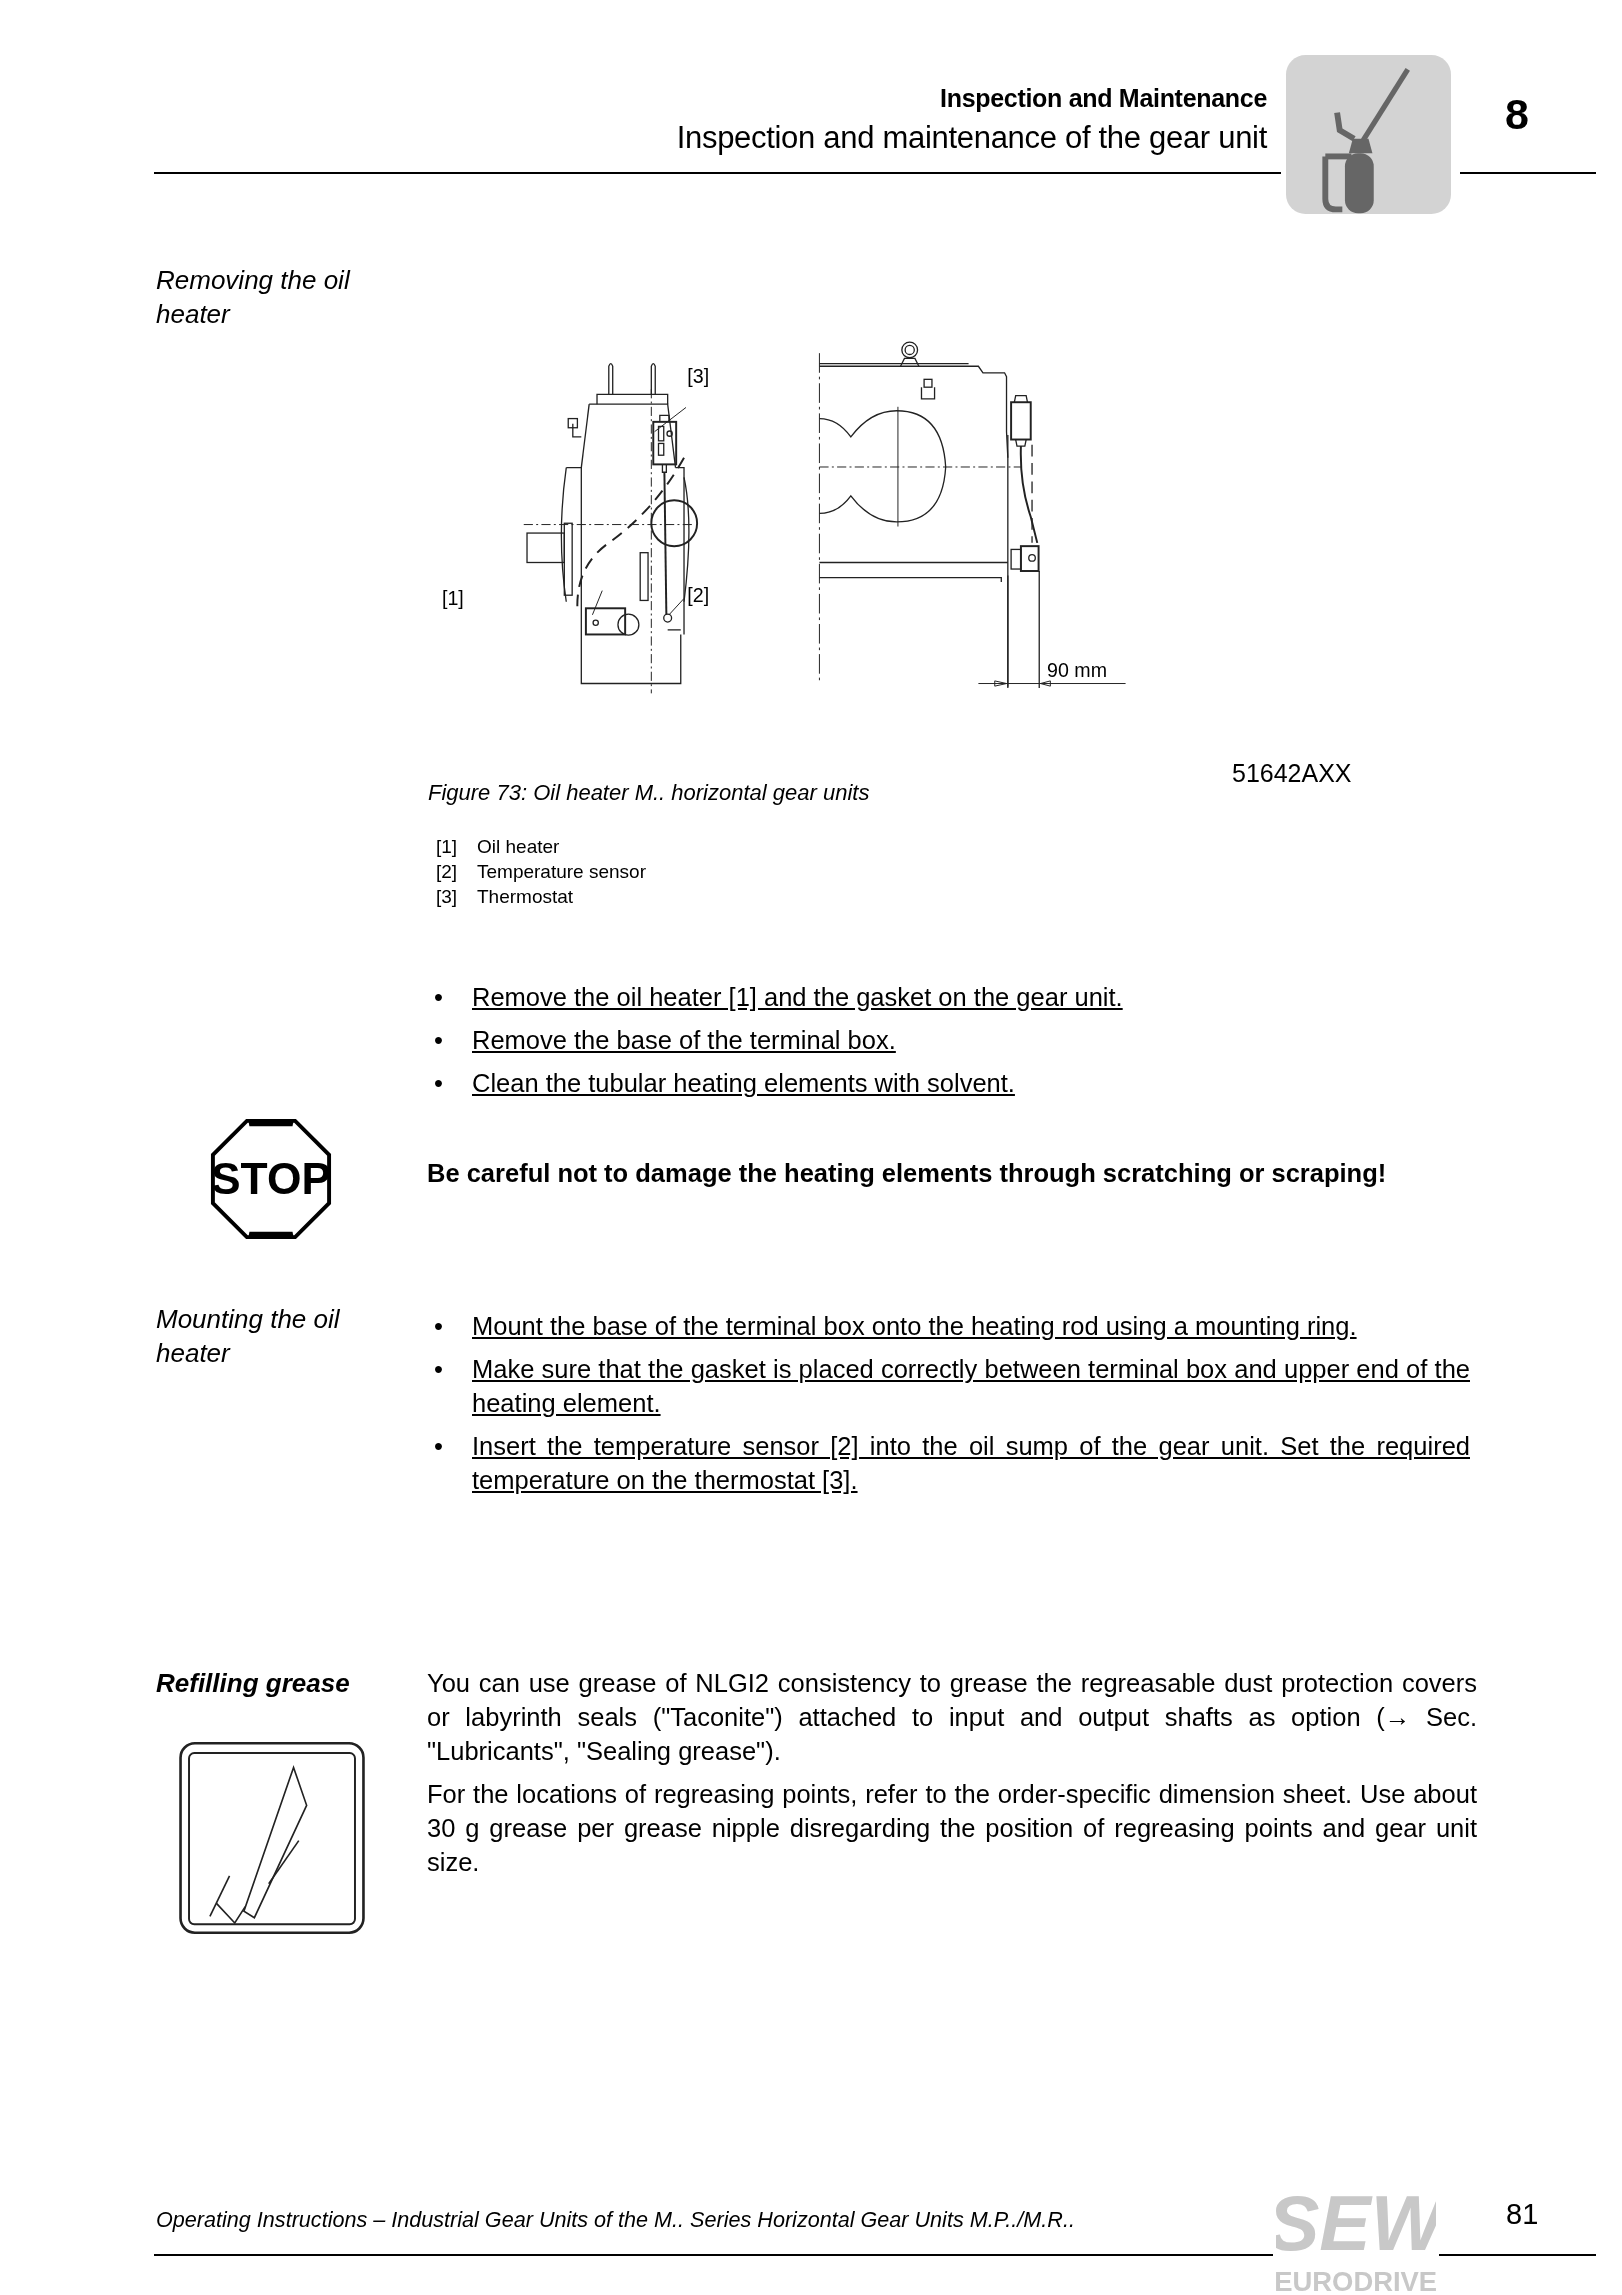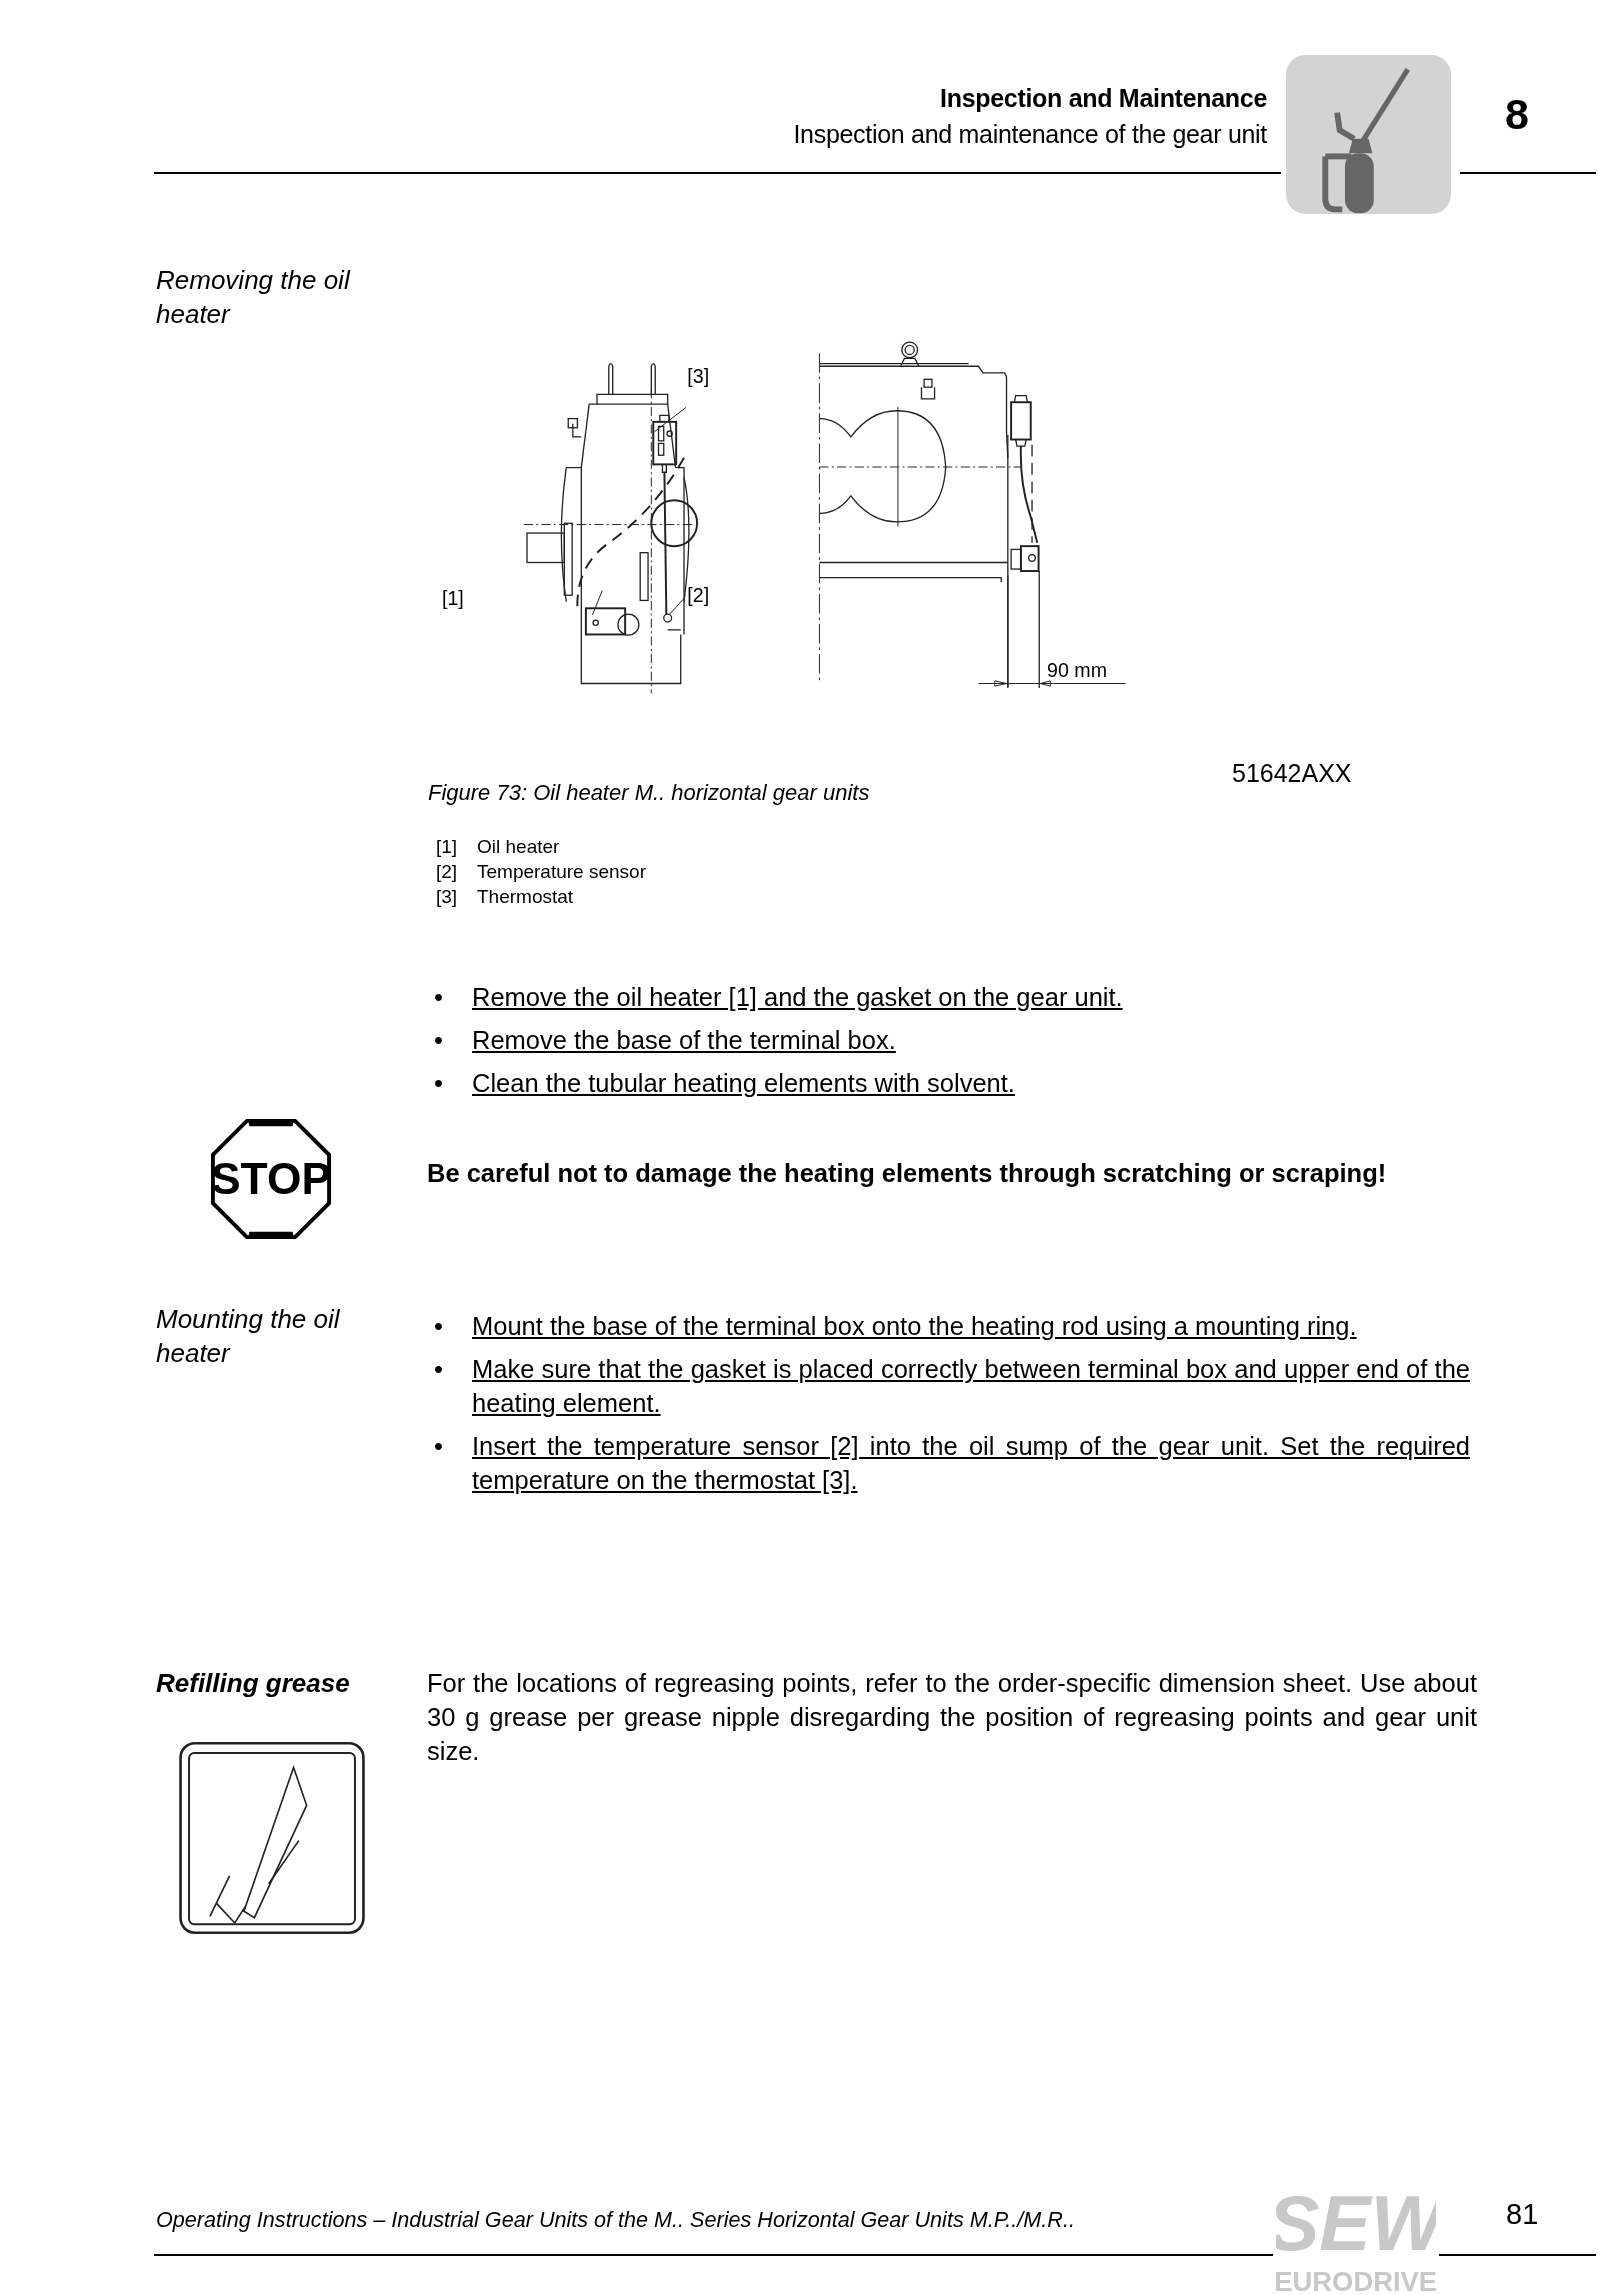--- a/index.html
+++ b/index.html
@@ -2,21 +2,21 @@
 <html style="font-size:10.5px"><head>
 <meta charset="utf-8">
 <style>
   html, body { margin: 0; padding: 0; background: #ffffff; }
   body { width: 1622px; height: 2295px; position: relative; overflow: hidden;
          font-family: "Liberation Sans", "DejaVu Sans", sans-serif; color: #000; }
   .abs { position: absolute; }
 
   
   .hdr-title { right: 355px; top: 84px; font-size: 25px; font-weight: bold; text-align: right; white-space: nowrap; letter-spacing: -0.3px; }
-  .hdr-sub { right: 355px; top: 120px; font-size: 25px; text-align: left; white-space: nowrap; letter-spacing: -0.3px; margin-left: 16px; }
+  .hdr-sub { right: 355px; top: 120px; font-size: 31px; text-align: left; white-space: nowrap; letter-spacing: -0.3px; margin-left: 16px; }
   .hdr-rule-left { left: 154px; top: 172px; width: 1127px; height: 2px; background: #000; }
   .hdr-rule-right { left: 1460px; top: 172px; width: 136px; height: 2px; background: #000; }
   .chapter-badge { left: 1286px; top: 55px; width: 165px; height: 159px; background: #d3d3d3; border-radius: 19.6px; }
   .chapter-num { left: 1505px; top: 90px; font-size: 43px; font-weight: bold; }
 
   
   .side-head { left: 156px; font-size: 26px; font-style: italic; line-height: 34px; width: 249px; }
   .side-head.bold { font-weight: bold; }
 
   
@@ -196,20 +196,21 @@
 <div class="abs body-text" style="top:1302px">
   <ul class="bullets">
     <li>Mount the base of the terminal box onto the heating rod using a mounting ring.</li>
     <li>Make sure that the gasket is placed correctly between terminal box and upper end of the heating element.</li>
     <li>Insert the temperature sensor [2] into the oil sump of the gear unit. Set the required temperature on the thermostat [3].</li>
   </ul>
 </div>
 
 <div class="abs side-head bold" style="top:1666px">Refilling grease</div>
 <div class="abs body-text" style="top:1666px">
+  <p class="para">You can use grease of NLGI2 consistency to grease the regreasable dust protection covers or labyrinth seals ("Taconite") attached to input and output shafts as option (→ Sec. "Lubricants", "Sealing grease").</p>
   <p class="para">For the locations of regreasing points, refer to the order-specific dimension sheet. Use about 30 g grease per grease nipple disregarding the position of regreasing points and gear unit size.</p>
 </div>
 <svg class="abs grease-icon" viewBox="0 0 290 300" fill="none" stroke="#222">
   <rect x="5" y="5" width="280" height="290" rx="22" stroke-width="4"></rect>
   <rect x="18" y="20" width="254" height="262" rx="8" stroke-width="3"></rect>
   <path d="M178 42 L198 100 L118 272 L102 262 Z" stroke-width="2.5"></path>
   <path d="M104 255 L88 280 L60 250" stroke-width="2.5"></path>
   <path d="M80 268 L50 330" stroke-width="2.5" transform="translate(0,-60)"></path>
   <path d="M186 214 L140 280" stroke-width="2.5" transform="translate(0,-60)"></path>
 </svg>

